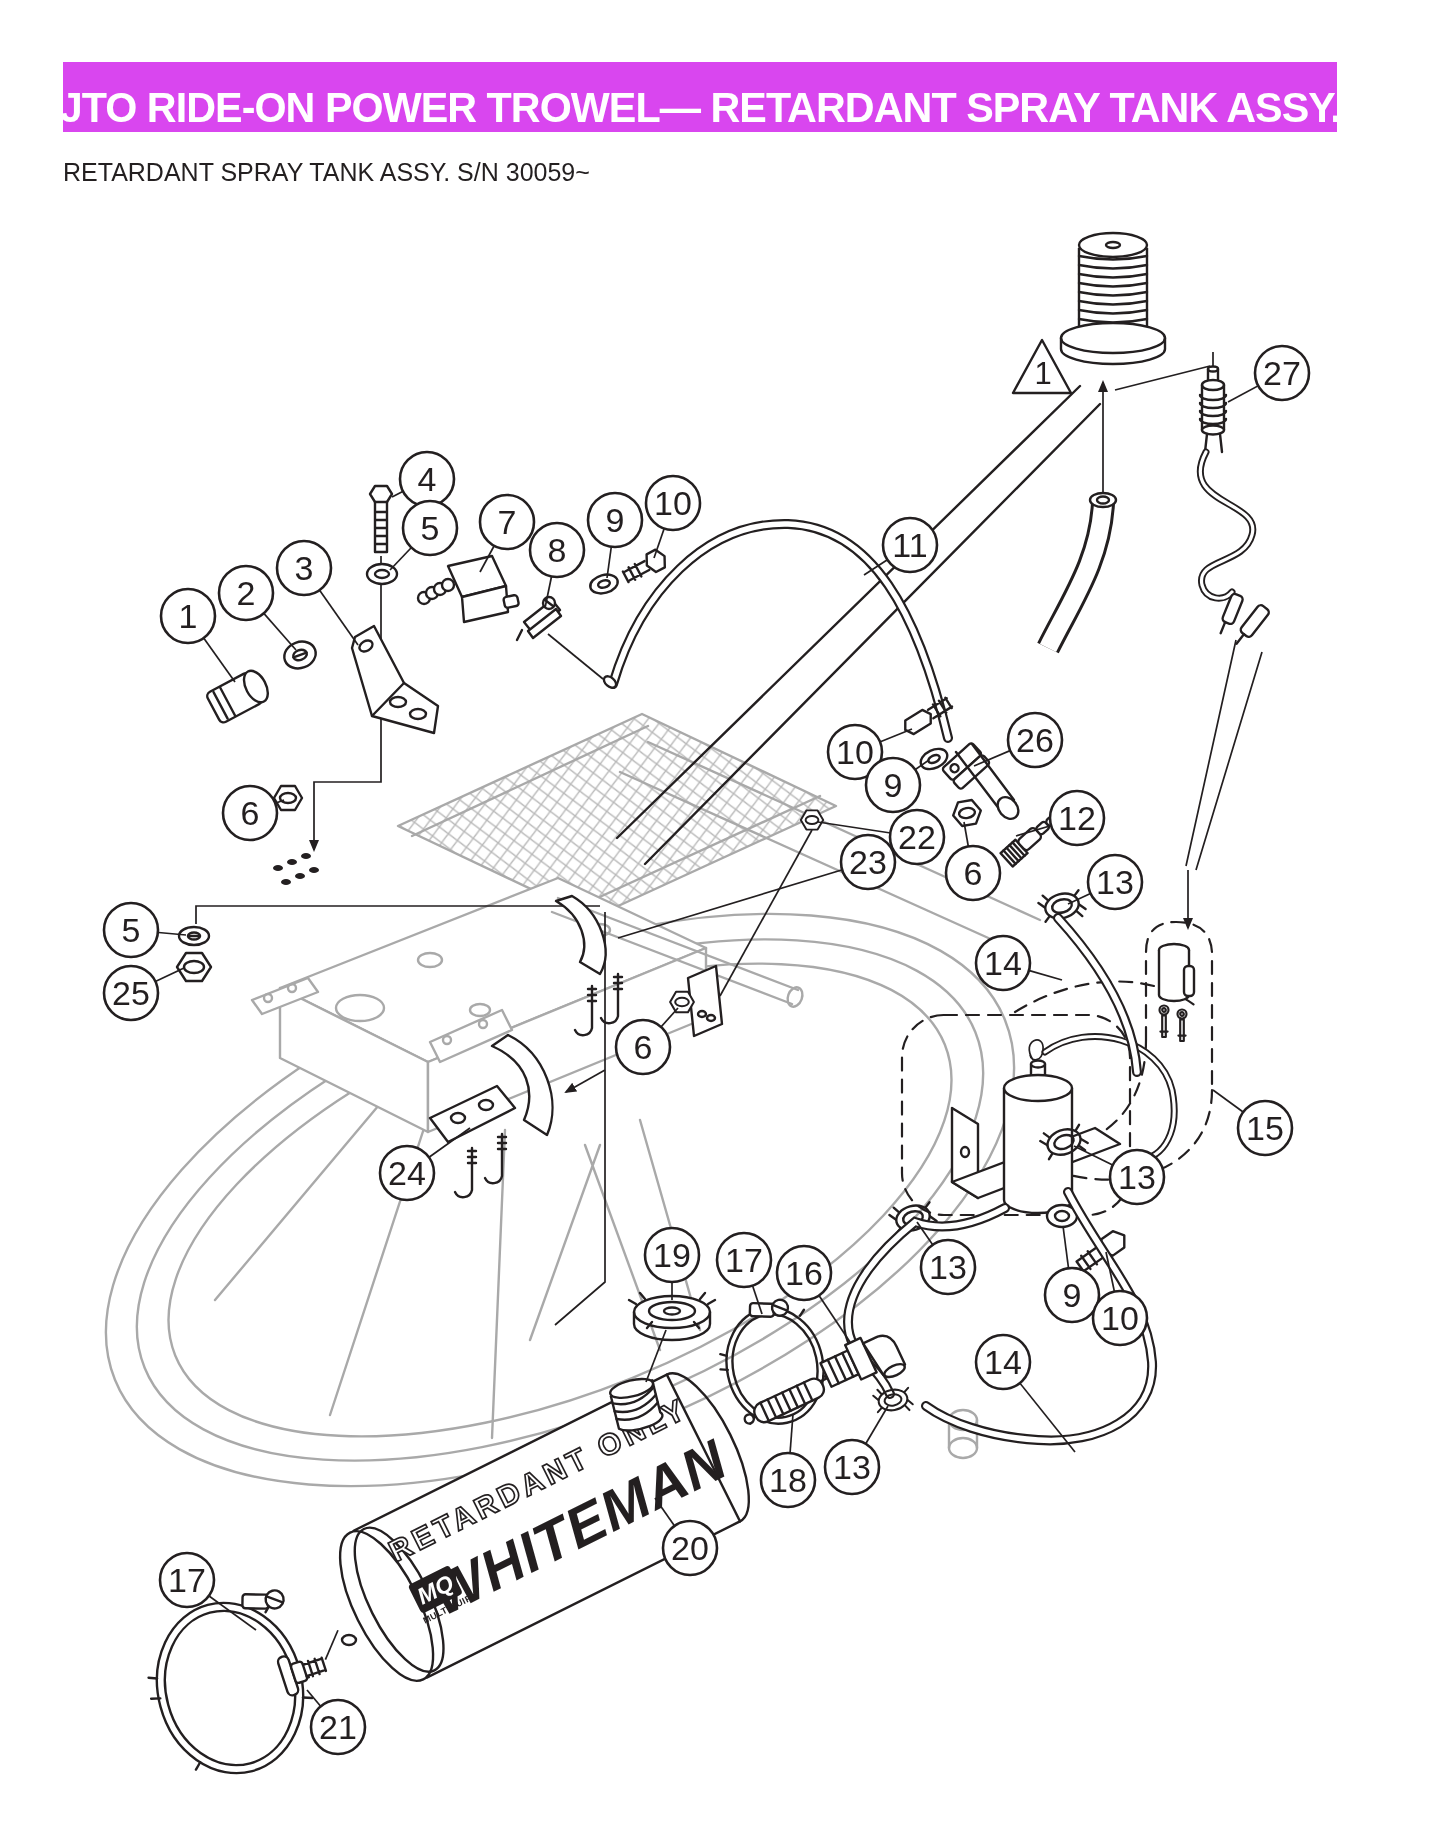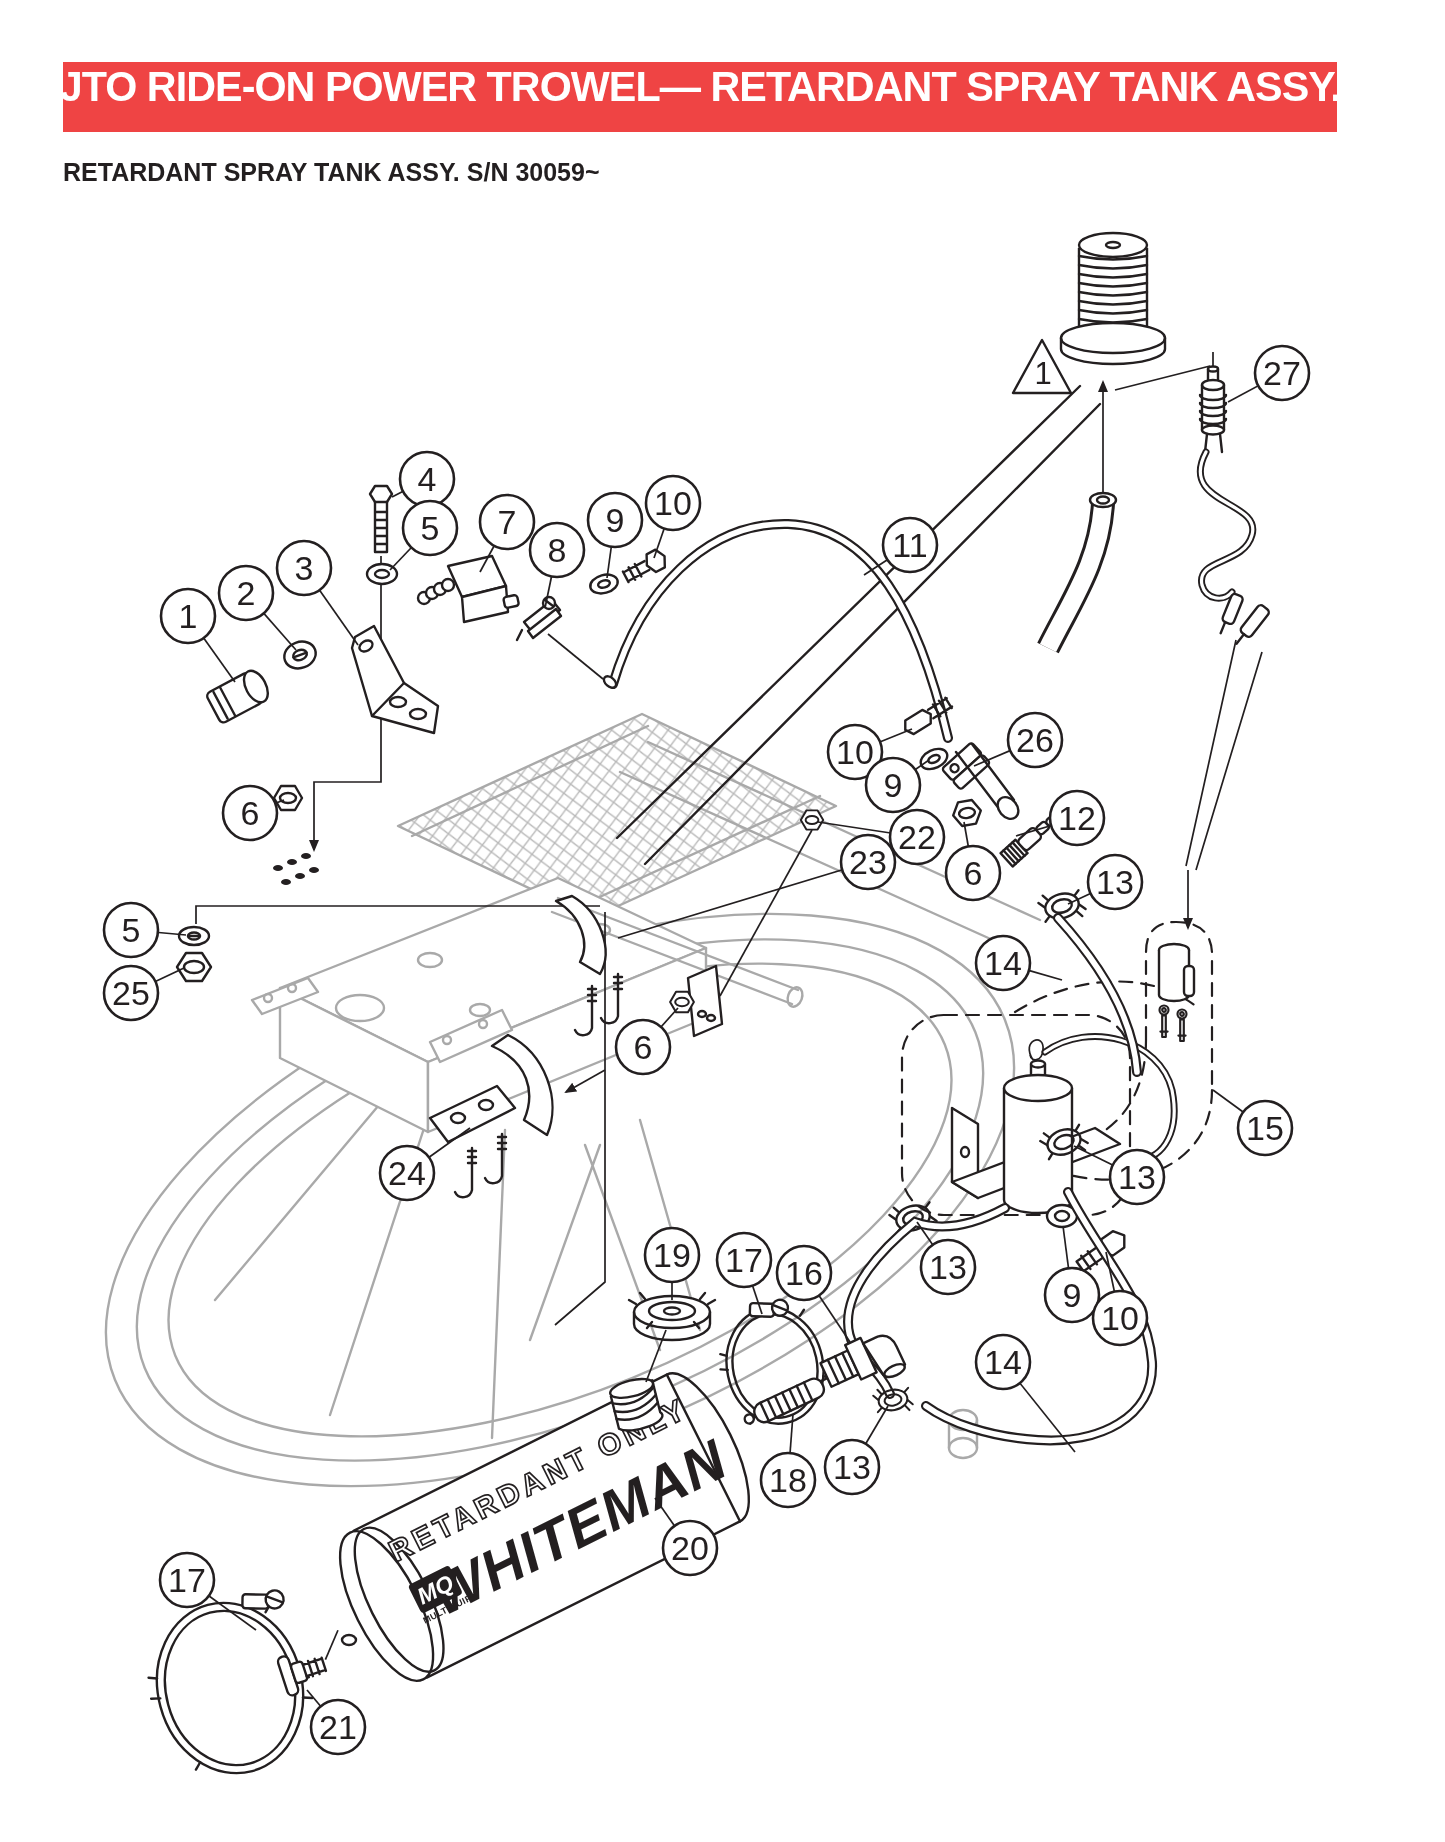--- a/index.html
+++ b/index.html
@@ -1,23 +1,23 @@
 <!DOCTYPE html>
 <html><head>
 <meta charset="utf-8">
 <style>
   html,body{margin:0;padding:0;background:#ffffff;}
   body{width:1445px;height:1842px;position:relative;overflow:hidden;
        font-family:"Liberation Sans",sans-serif;color:#231f20;}
   .page{position:absolute;inset:0;background:#fff;}
   .title-bar{position:absolute;left:63px;top:62px;width:1274px;height:70px;
-     background:#ef4444;display:flex;align-items:flex-start;justify-content:center;}
+     background:#d946ef;display:flex;align-items:flex-end;justify-content:center;}
   .title-bar span{color:#fff;font-weight:bold;font-size:43px;white-space:nowrap;
      letter-spacing:-1px;transform:scaleX(.96);}
-  .subtitle{position:absolute;left:63px;top:158px;font-size:25px;letter-spacing:0;font-weight:bold;}
+  .subtitle{position:absolute;left:63px;top:158px;font-size:25px;letter-spacing:0;}
   svg{position:absolute;left:0;top:0;}
   
   .k{stroke:#231f20;fill:none;stroke-width:2.4;stroke-linecap:round;stroke-linejoin:round;}
   .kf{stroke:#231f20;fill:#ffffff;stroke-width:2.4;stroke-linejoin:round;}
   .kb{fill:#231f20;stroke:none;}
   .g{stroke:#a9a9a9;fill:none;stroke-width:2.4;stroke-linecap:round;stroke-linejoin:round;}
   .ld{stroke:#231f20;fill:none;stroke-width:1.7;}
   .dash{stroke:#231f20;fill:none;stroke-width:2.2;stroke-dasharray:13 9;stroke-linecap:round;}
   .tube-o{stroke:#231f20;fill:none;stroke-width:10;stroke-linecap:round;}
   .tube-i{stroke:#ffffff;fill:none;stroke-width:5.6;stroke-linecap:round;}

